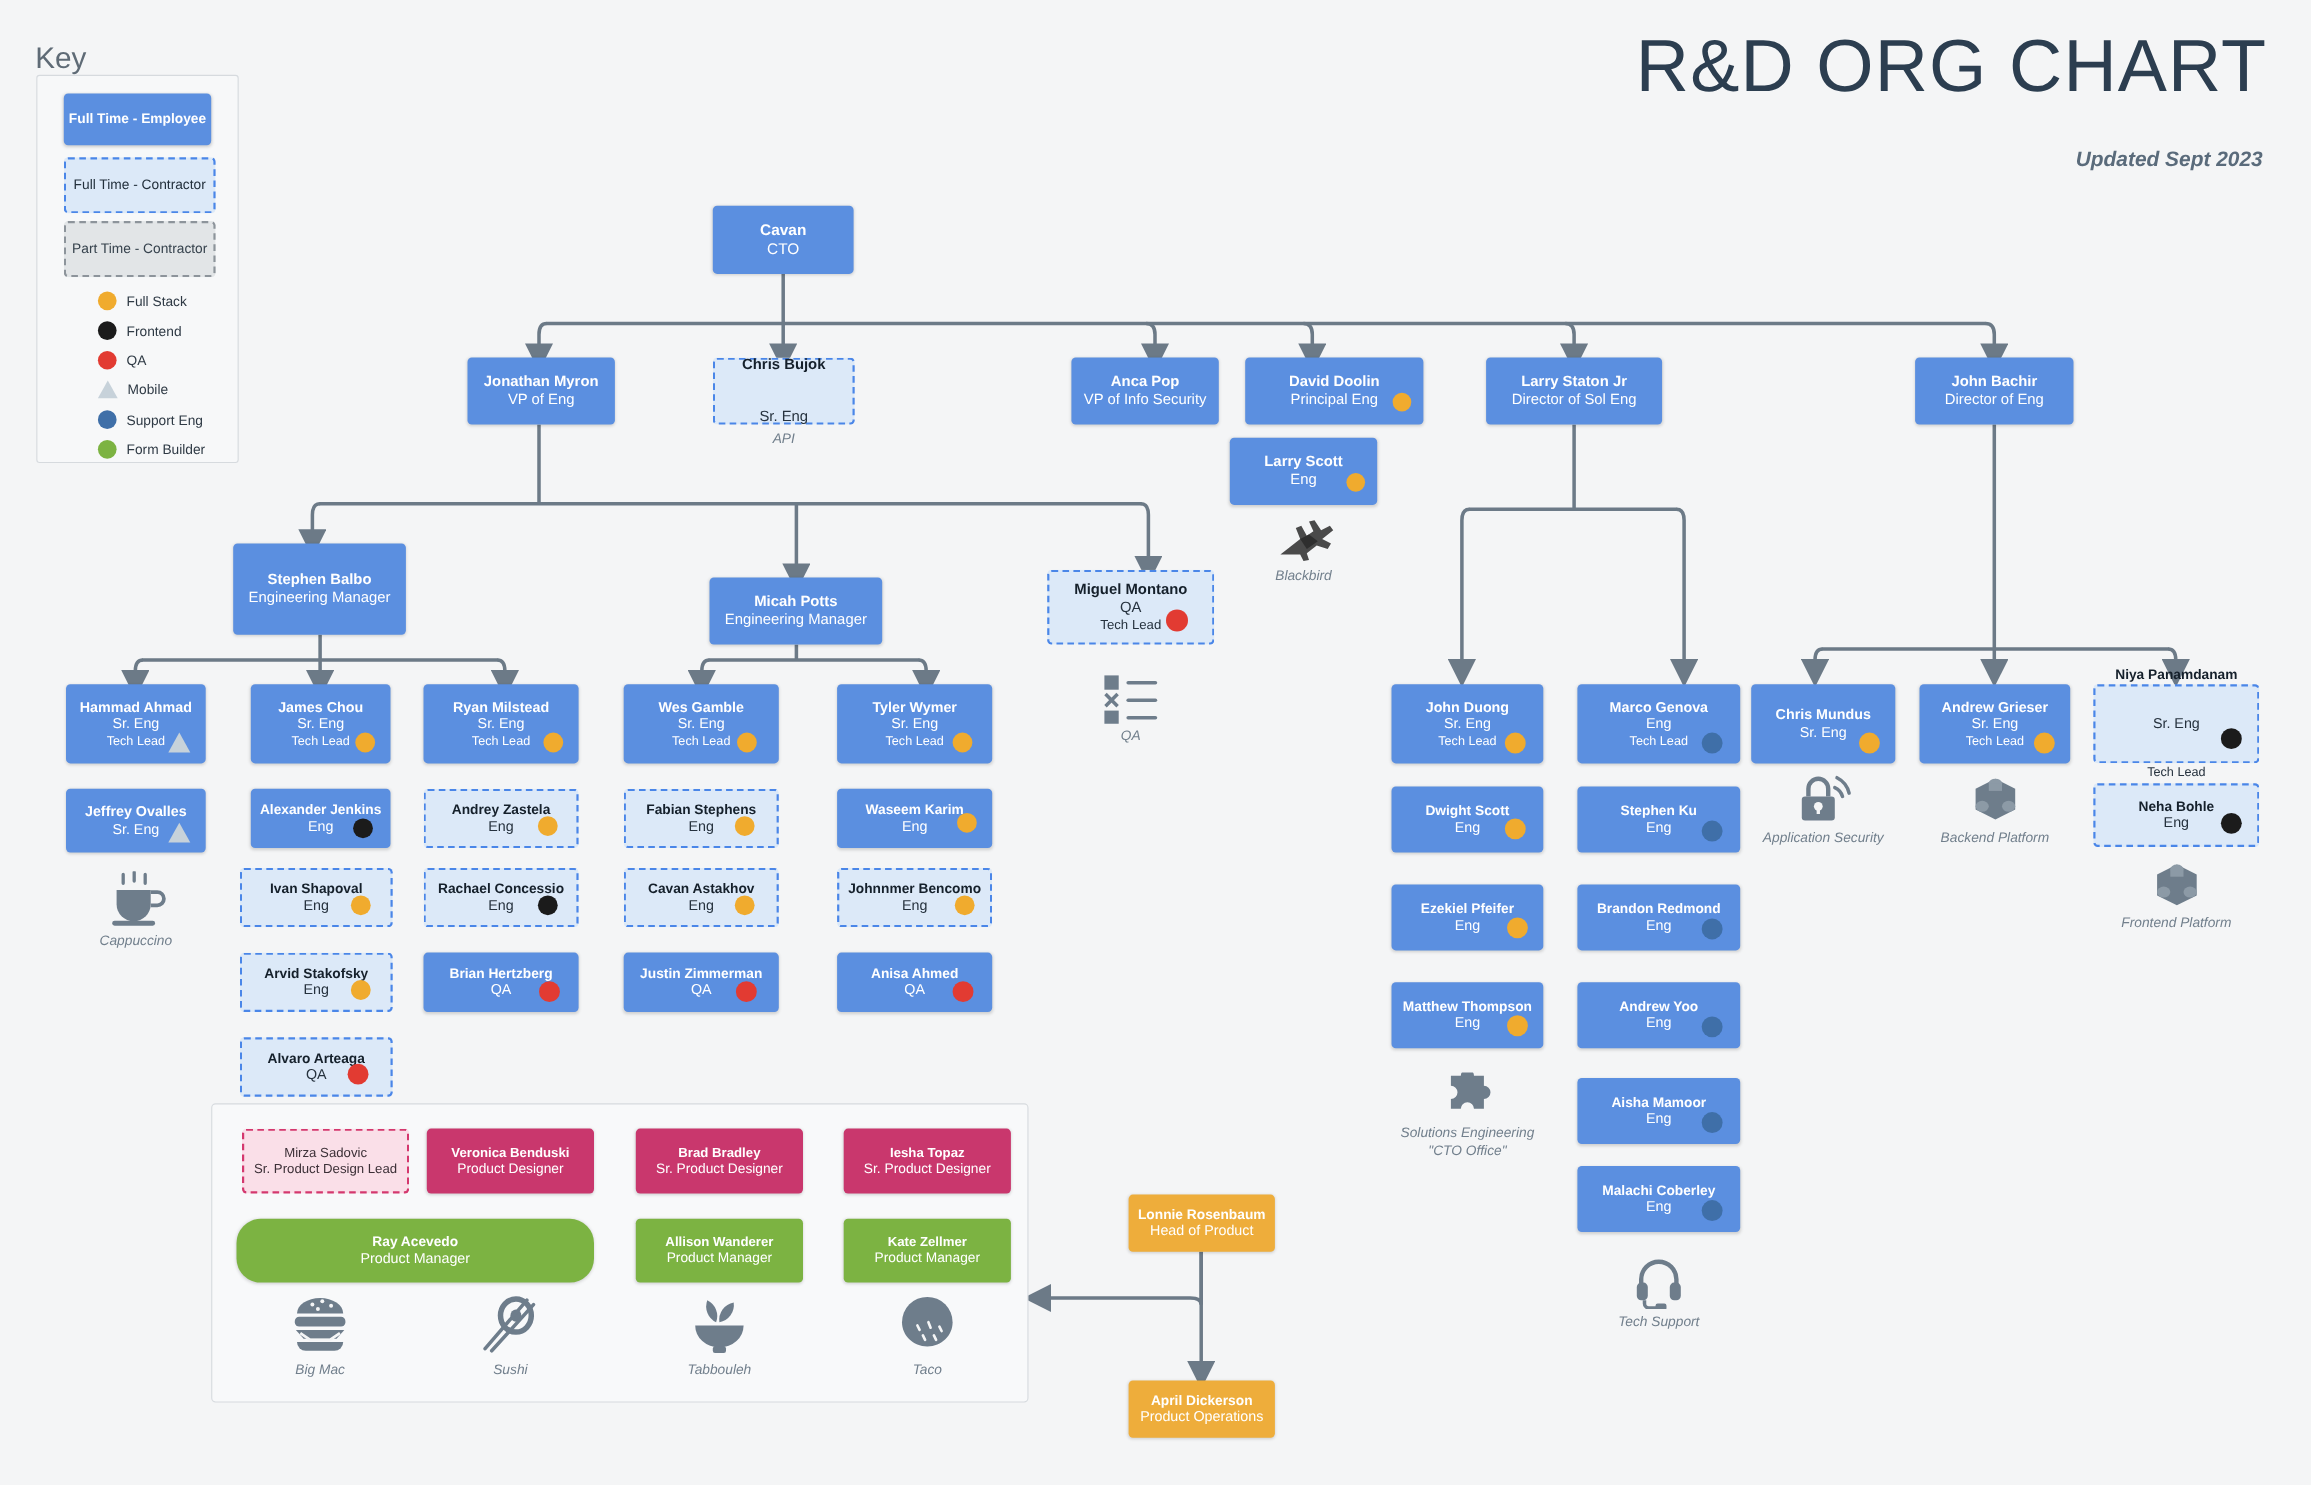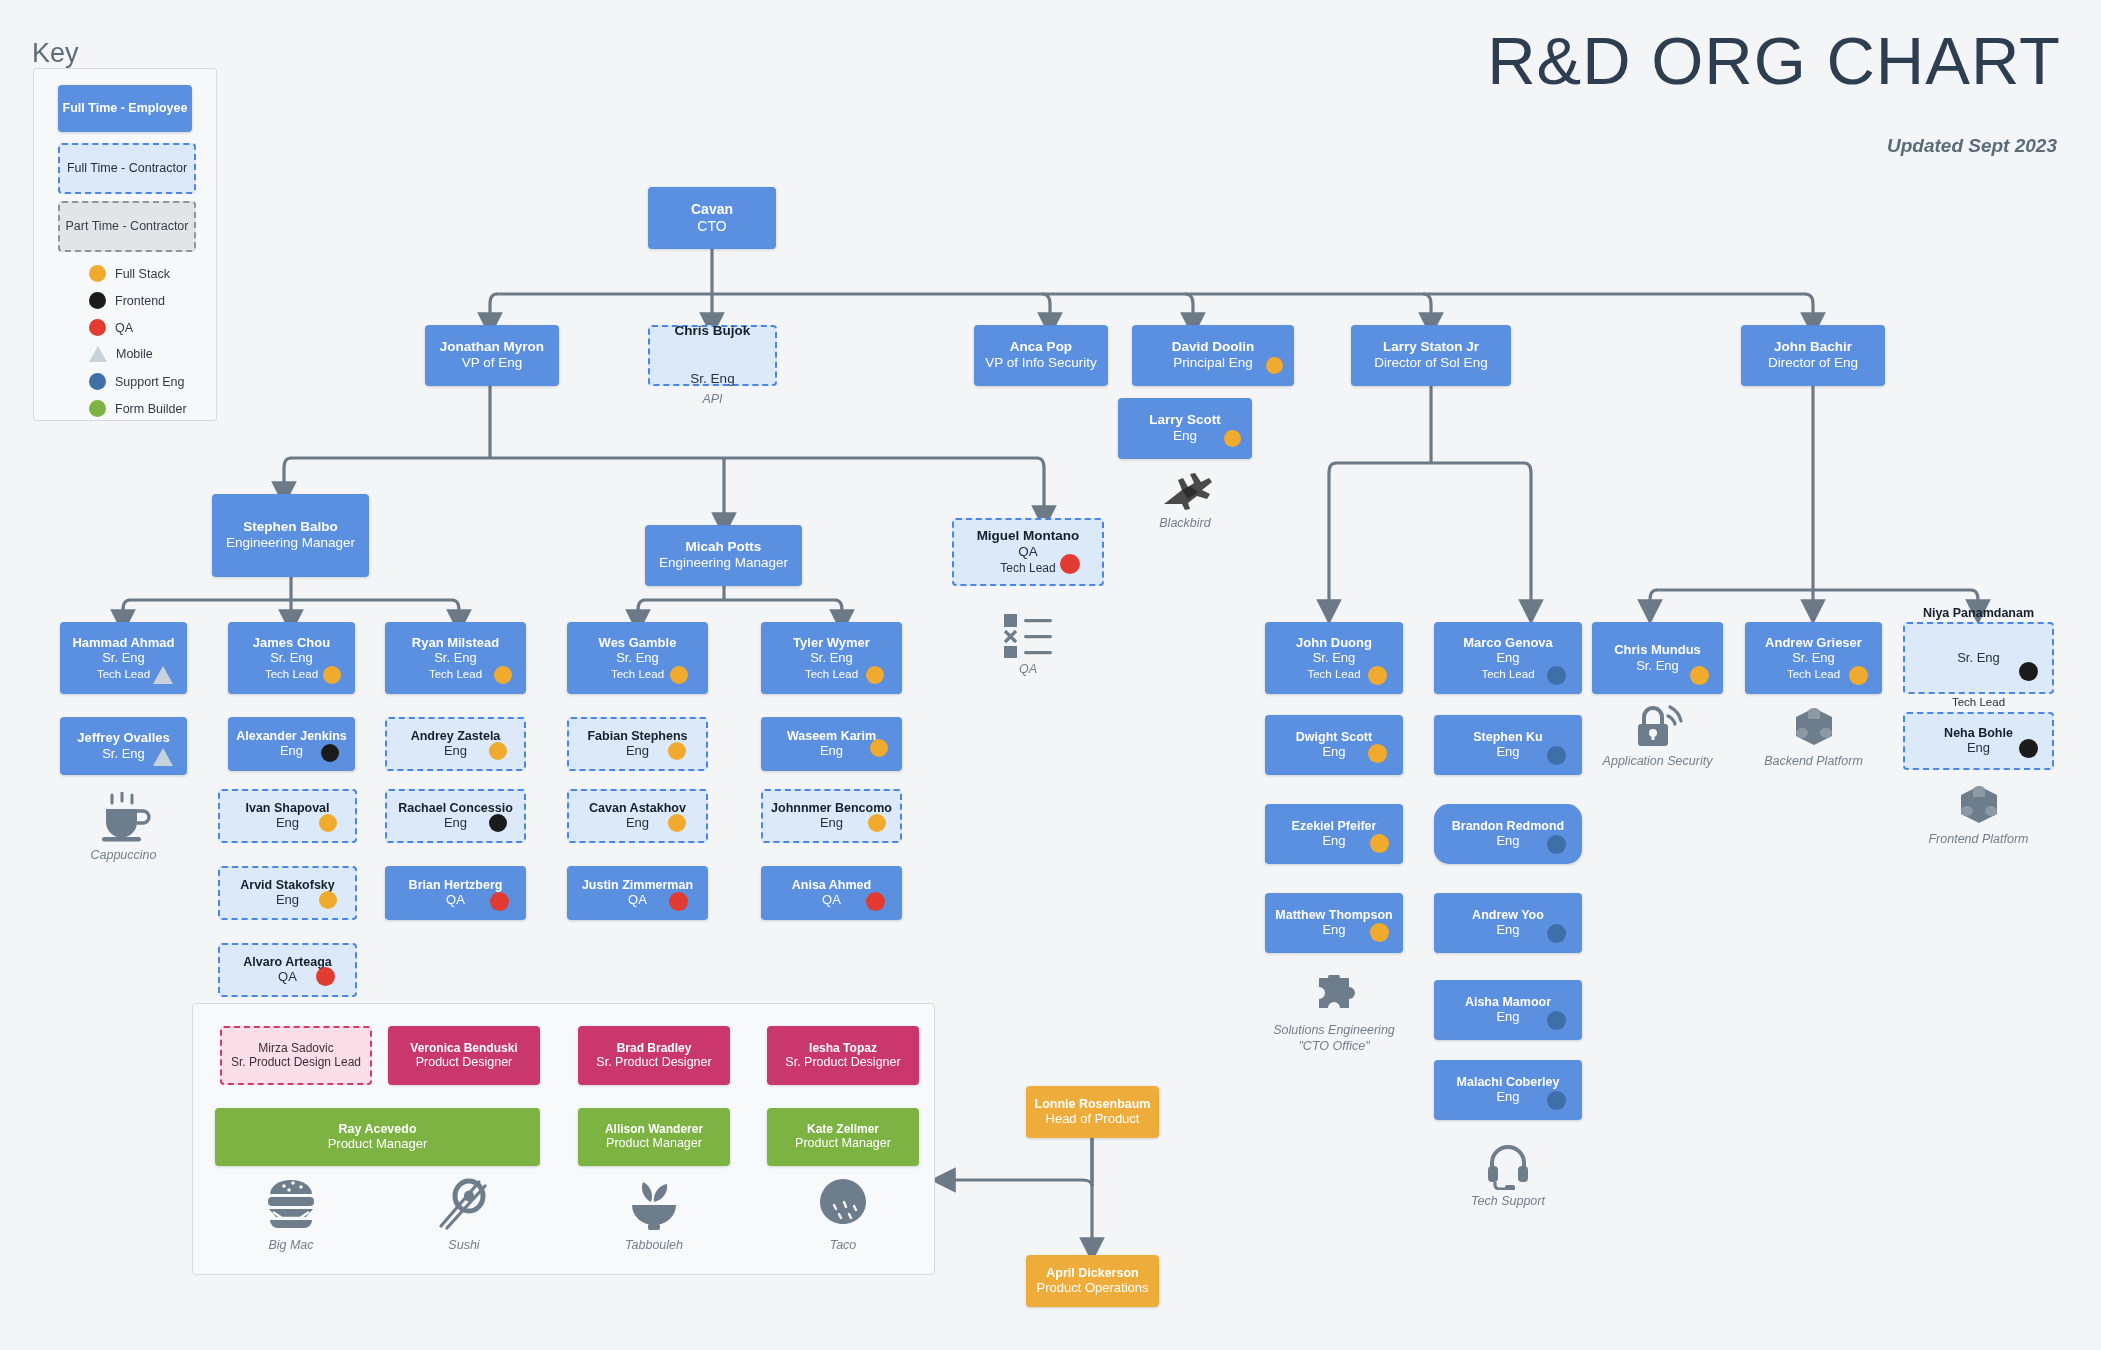--- a/index.html
+++ b/index.html
@@ -410,21 +410,21 @@
     <div class="nm" style="font-size:13px">Marco Genova</div>
     <div class="rl" style="font-size:13px">Eng</div>
     <div class="tl" style="font-size:11.5px">Tech Lead</div>
     <span class="badge" style="right:16px;bottom:9px;width:19px;height:19px;background:#3f6fa8"></span>
   </div>
   <div class="node t-emp" style="left:1434px;top:715px;width:148px;height:60px;">
     <div class="nm" style="font-size:12.5px">Stephen Ku</div>
     <div class="rl" style="font-size:13px">Eng</div>
     <span class="badge" style="right:16px;bottom:10px;width:19px;height:19px;background:#3f6fa8"></span>
   </div>
-  <div class="node t-emp" style="left:1434px;top:804px;width:148px;height:60px;border-radius:15px;">
+  <div class="node t-emp" style="left:1434px;top:804px;width:148px;height:60px;">
     <div class="nm" style="font-size:12.5px">Brandon Redmond</div>
     <div class="rl" style="font-size:13px">Eng</div>
     <span class="badge" style="right:16px;bottom:10px;width:19px;height:19px;background:#3f6fa8"></span>
   </div>
   <div class="node t-emp" style="left:1434px;top:893px;width:148px;height:60px;">
     <div class="nm" style="font-size:12.5px">Andrew Yoo</div>
     <div class="rl" style="font-size:13px">Eng</div>
     <span class="badge" style="right:16px;bottom:10px;width:19px;height:19px;background:#3f6fa8"></span>
   </div>
   <div class="node t-emp" style="left:1434px;top:980px;width:148px;height:60px;">
@@ -516,21 +516,21 @@
   </div>
   <div class="node t-pink" style="left:578px;top:1026px;width:152px;height:59px;">
     <div class="nm" style="font-size:12px">Brad Bradley</div>
     <div class="rl" style="font-size:12.5px">Sr. Product Designer</div>
   </div>
   <div class="node t-pink" style="left:767px;top:1026px;width:152px;height:59px;">
     <div class="nm" style="font-size:12px">Iesha Topaz</div>
     <div class="rl" style="font-size:12.5px">Sr. Product Designer</div>
   </div>
 
-  <div class="node t-green" style="left:215px;top:1108px;width:325px;height:58px;">
+  <div class="node t-green" style="left:215px;top:1108px;width:325px;height:58px;border-radius:22px;">
     <div class="nm" style="font-size:12.5px">Ray Acevedo</div>
     <div class="rl" style="font-size:13px">Product Manager</div>
   </div>
   <div class="node t-green" style="left:578px;top:1108px;width:152px;height:58px;">
     <div class="nm" style="font-size:12px">Allison Wanderer</div>
     <div class="rl" style="font-size:12.5px">Product Manager</div>
   </div>
   <div class="node t-green" style="left:767px;top:1108px;width:152px;height:58px;">
     <div class="nm" style="font-size:12px">Kate Zellmer</div>
     <div class="rl" style="font-size:12.5px">Product Manager</div>

